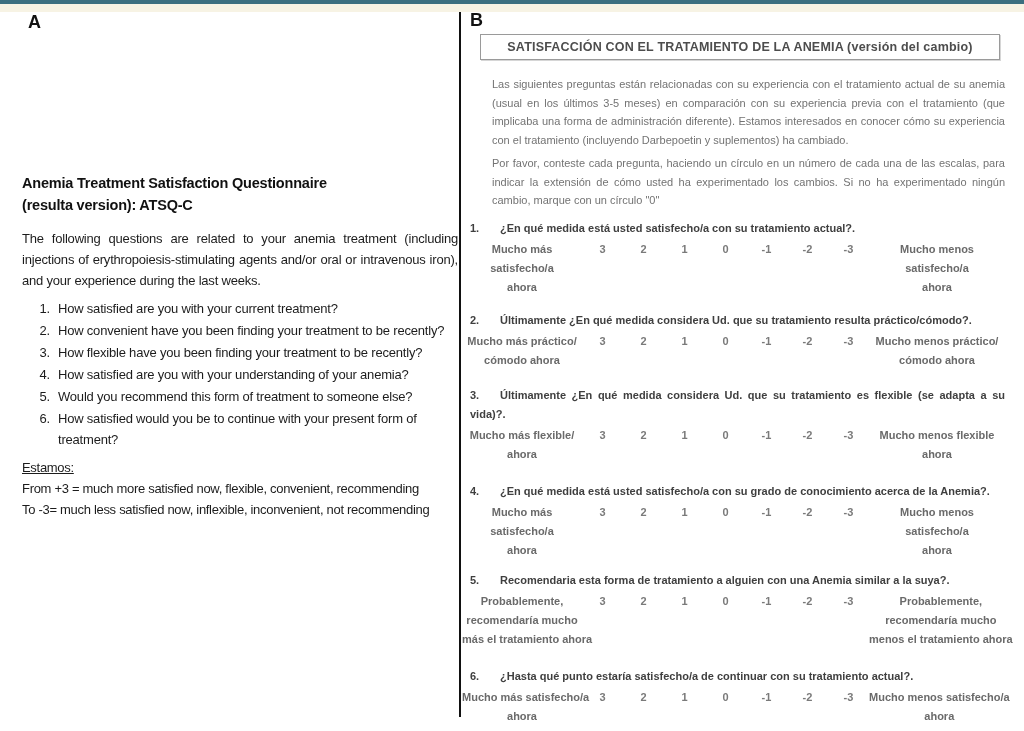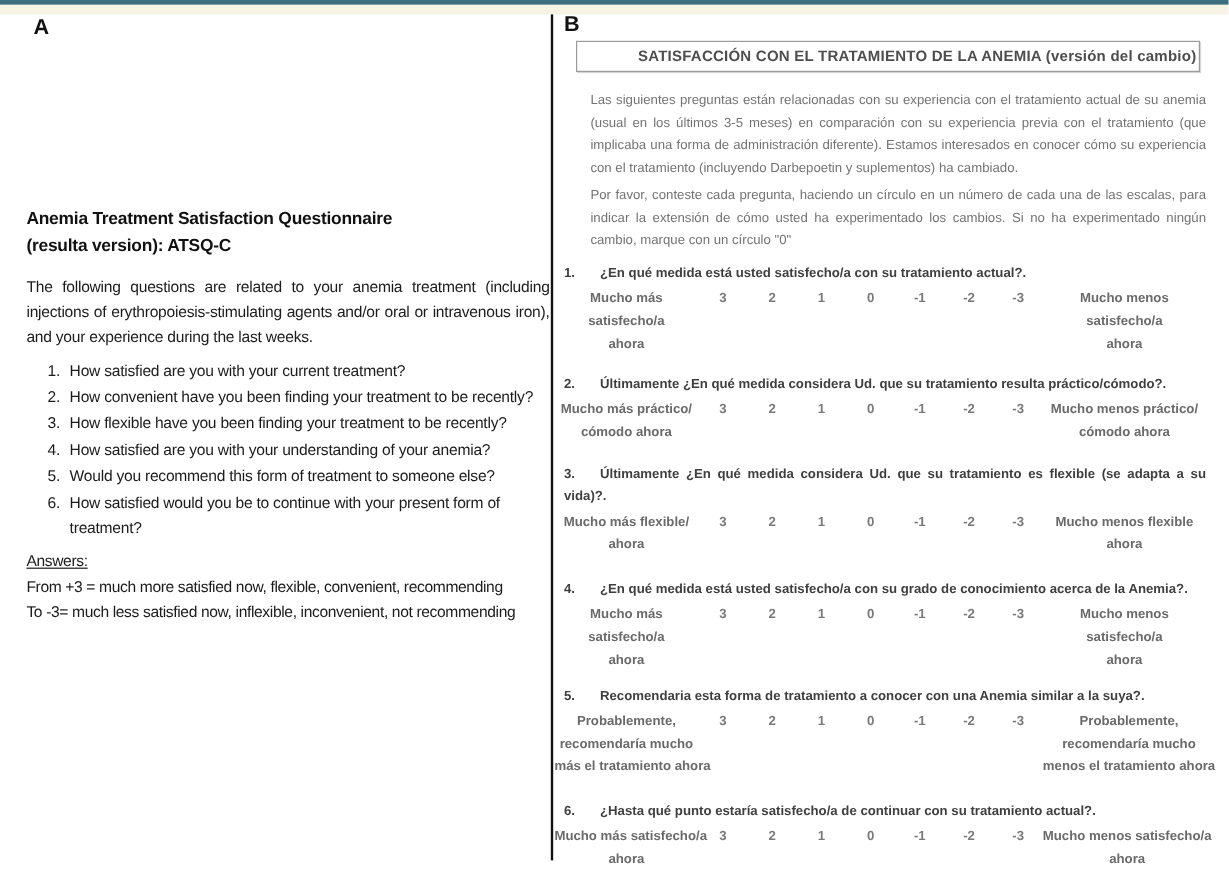--- a/index.html
+++ b/index.html
@@ -21,21 +21,21 @@
   .pa-qtext{margin-left:8px;max-width:400px;}
   .pa-answers{margin-top:7px;font-size:13px;line-height:21px;letter-spacing:-0.3px;}
   .pa-ans-head{text-decoration:underline;}
   .pa-ans-line{white-space:nowrap;}
 
   
   .panel-b{position:absolute;left:462px;top:10px;width:543px;color:#6f6f6f;}
   .pb-label{font-size:18px;font-weight:bold;color:#111;margin-left:8px;line-height:20px;height:20px;}
   .pb-titlebox{margin-top:4px;margin-left:18px;width:520px;box-sizing:border-box;
                border:1px solid #9a9a9a;box-shadow:1px 1px 0 #d6d6d6;background:#fff;
-               text-align:right;font-weight:bold;font-size:12.5px;color:#4d4d4d;
+               text-align:center;font-weight:bold;font-size:12.5px;color:#4d4d4d;
                padding:5px 2px;letter-spacing:0.2px;}
   .pb-para{margin:15px 0 0 30px;width:513px;text-align:justify;font-size:11px;
            line-height:18.7px;color:#737373;}
   .pb-para.second{margin-top:4px;}
   .pb-questions{margin-top:9px;}
   .qblock{margin-bottom:14px;}
   .qblock:nth-of-type(2){margin-bottom:16px;}
   .qblock:nth-of-type(3){margin-bottom:18px;}
   .qblock:nth-of-type(4){margin-bottom:11px;}
   .qblock:nth-of-type(5){margin-bottom:18px;}
@@ -89,21 +89,21 @@
         <span class="pa-num">5.</span>
         <span class="pa-qtext">Would you recommend this form of treatment to someone else?</span>
       </div>
       <div class="pa-item">
         <span class="pa-num">6.</span>
         <span class="pa-qtext">How satisfied would you be to continue with your present form of treatment?</span>
       </div>
     </div>
 
     <div class="pa-answers">
-      <div class="pa-ans-head">Answers:</div>
+      <div class="pa-ans-head">Estamos:</div>
       <div class="pa-ans-line">From +3 = much more satisfied now, flexible, convenient, recommending</div>
       <div class="pa-ans-line">To -3= much less satisfied now, inflexible, inconvenient, not recommending</div>
     </div>
   </div>
 
   <div class="panel-b">
     <div class="pb-label">B</div>
     <div class="pb-titlebox">SATISFACCIÓN CON EL TRATAMIENTO DE LA ANEMIA (versión del cambio)</div>
     <div class="pb-para">Las siguientes preguntas están relacionadas con su experiencia con el tratamiento actual de su anemia (usual en los últimos 3-5 meses) en comparación con su experiencia previa con el tratamiento (que implicaba una forma de administración diferente). Estamos interesados en conocer cómo su experiencia con el tratamiento (incluyendo Darbepoetin y suplementos) ha cambiado.</div>
     <div class="pb-para second">Por favor, conteste cada pregunta, haciendo un círculo en un número de cada una de las escalas, para indicar la extensión de cómo usted ha experimentado los cambios. Si no ha experimentado ningún cambio, marque con un círculo "0"</div>
@@ -209,21 +209,21 @@
             <div>Mucho menos</div>
             <div>satisfecho/a</div>
             <div>ahora</div>
           </div>
         </div>
       </div>
 
       <div class="qblock">
         <div class="qhead">
           <span class="qnum">5.</span>
-          <span class="qtext">Recomendaria esta forma de tratamiento a conocer con una Anemia similar a la suya?.</span>
+          <span class="qtext">Recomendaria esta forma de tratamiento a alguien con una Anemia similar a la suya?.</span>
         </div>
         <div class="scalerow">
           <div class="anchor">
             <div>Probablemente,</div>
             <div>recomendaría mucho</div>
             <div>más el tratamiento ahora</div>
           </div>
           <div class="scaleval">3</div>
           <div class="scaleval">2</div>
           <div class="scaleval">1</div>

